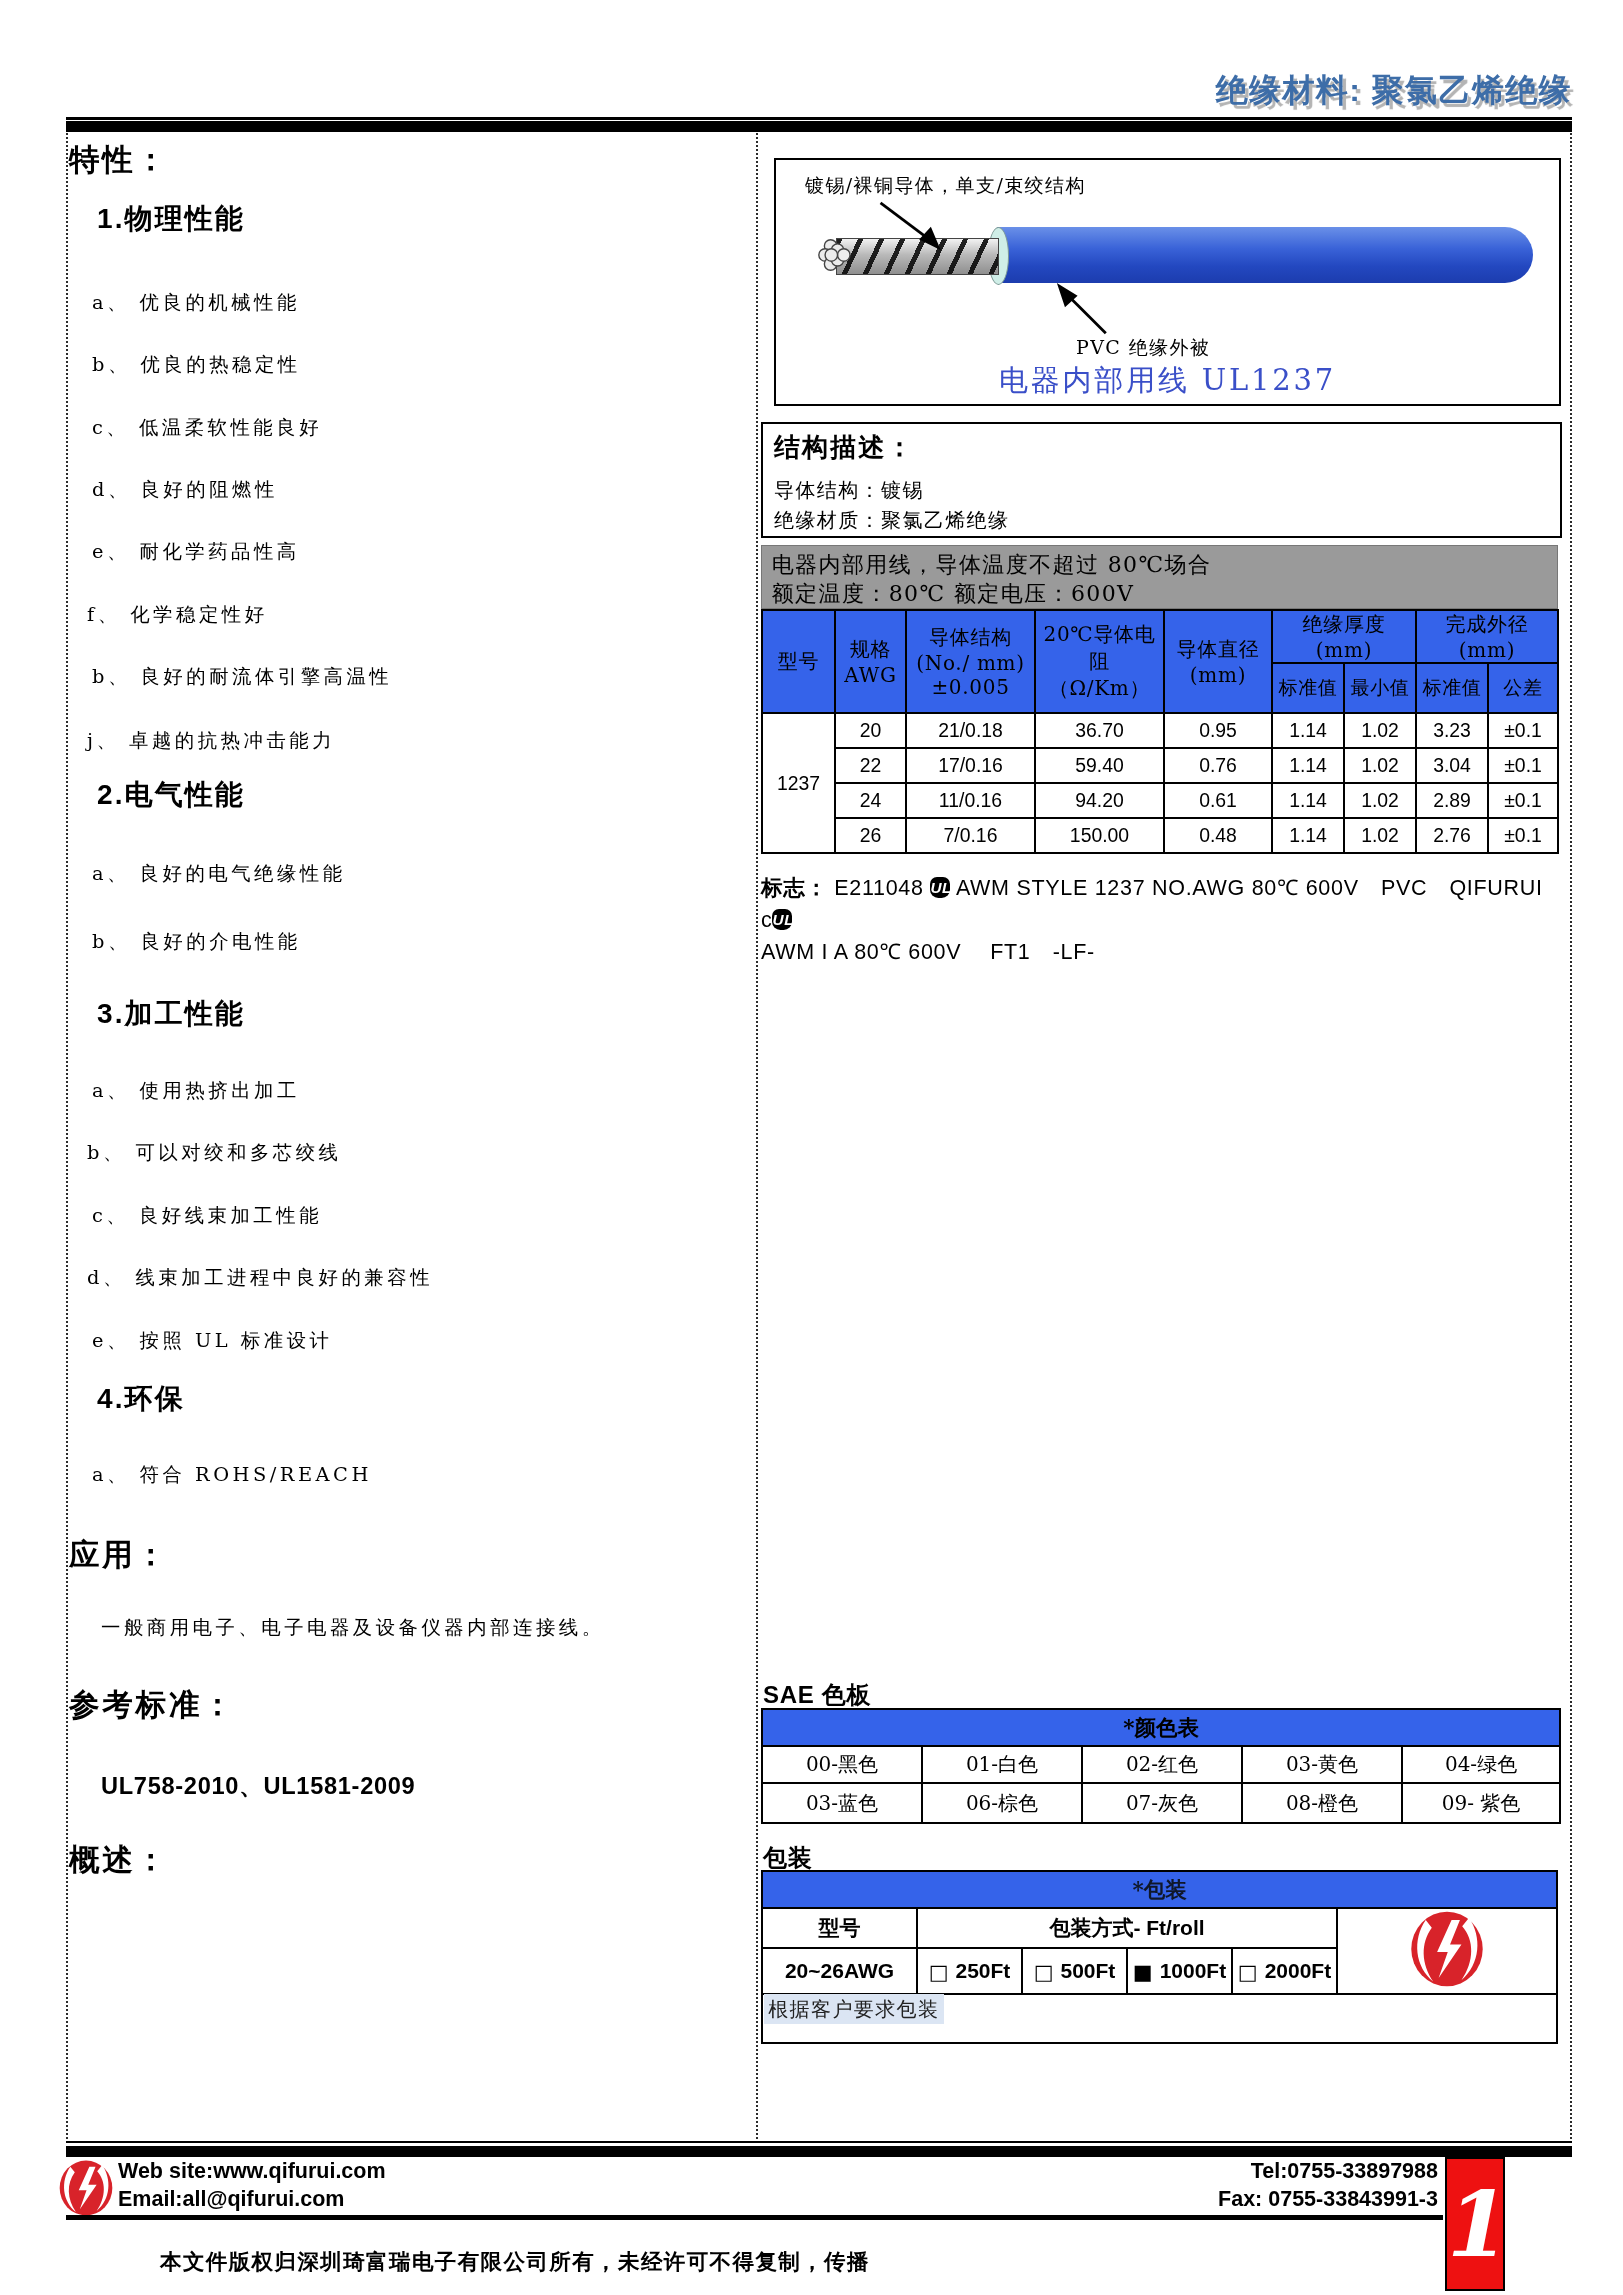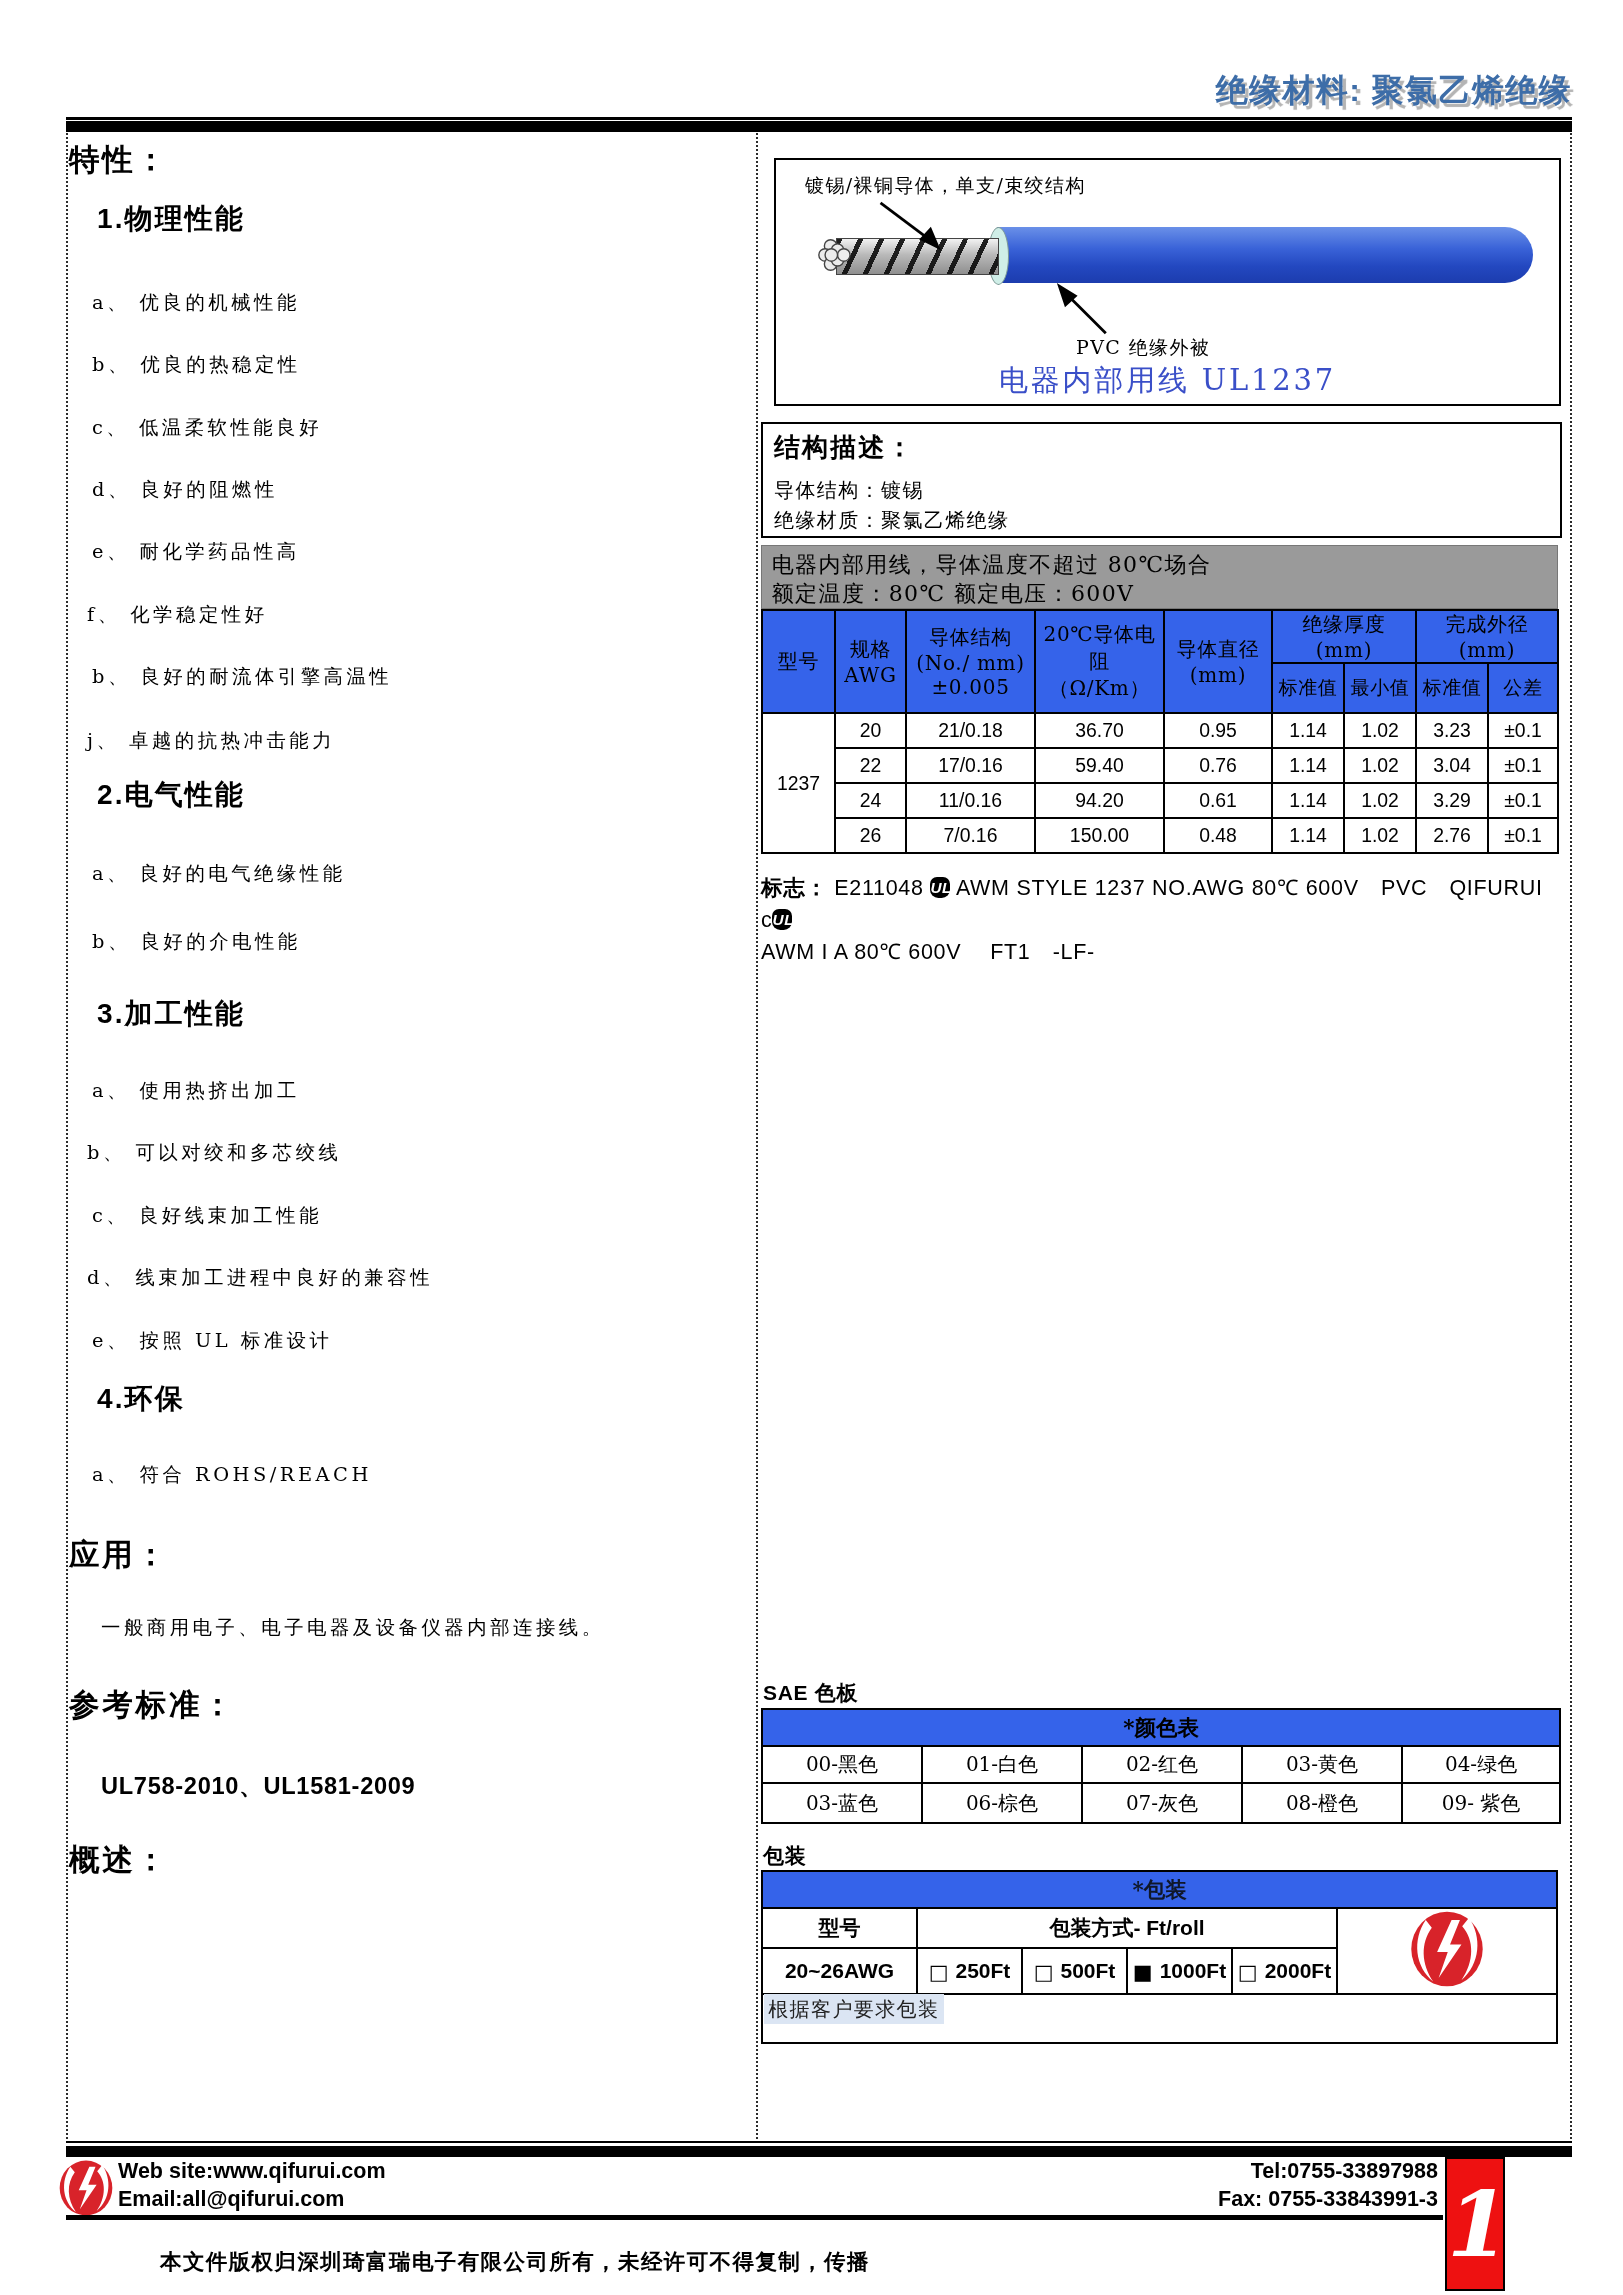--- a/index.html
+++ b/index.html
@@ -51,21 +51,21 @@
   .spec .subh{font-size:19px;}
 
   
   .marking{font-size:21.5px;line-height:32px;letter-spacing:0.7px;}
   .marking .zh{font-family:"DejaVu Serif",serif;font-weight:bold;}
   .ul-badge{display:inline-block;background:#000;color:#fff;font-style:italic;font-weight:bold;
             font-size:15.3px;line-height:21px;width:20px;text-align:center;border-radius:7px 7px 8.3px 8.3px;
             transform:translateY(-2.1px);} 
 
   
-  .seclabel{font-weight:bold;font-size:21px;letter-spacing:0.7px;}
+  .seclabel{font-weight:bold;font-size:24px;letter-spacing:0.7px;}
   .ctable{width:797px;}
   .ctable th,.ctable td{border:2.1px solid #000;text-align:center;}
   .ctable th{background:#3563ea;font-weight:bold;font-size:21.5px;font-family:"DejaVu Serif",serif;color:#000;}
   .ctable td{font-family:"DejaVu Serif",serif;font-size:20px;background:#fff;border-radius:13px;}
   .ptable{width:797px;}
   .ptable th,.ptable td{border:2.1px solid #000;text-align:center;}
   .ptable th{background:#3563ea;font-weight:bold;font-size:21.5px;font-family:"DejaVu Serif",serif;color:#0f172a;}
   .ptable td{background:#fff;font-weight:bold;font-size:21px;}
   .chk{display:inline-block;font-family:"DejaVu Sans",sans-serif;font-size:21px;margin-right:7px;
        transform:translateY(0.7px);}
@@ -214,21 +214,21 @@
       <td>3.04</td>
       <td>±0.1</td>
     </tr>
     <tr style="height:35px;">
       <td>24</td>
       <td>11/0.16</td>
       <td>94.20</td>
       <td>0.61</td>
       <td>1.14</td>
       <td>1.02</td>
-      <td>3.29</td>
+      <td>2.89</td>
       <td>±0.1</td>
     </tr>
     <tr style="height:35px;">
       <td>26</td>
       <td>7/0.16</td>
       <td>150.00</td>
       <td>0.48</td>
       <td>1.14</td>
       <td>1.02</td>
       <td>2.76</td>

